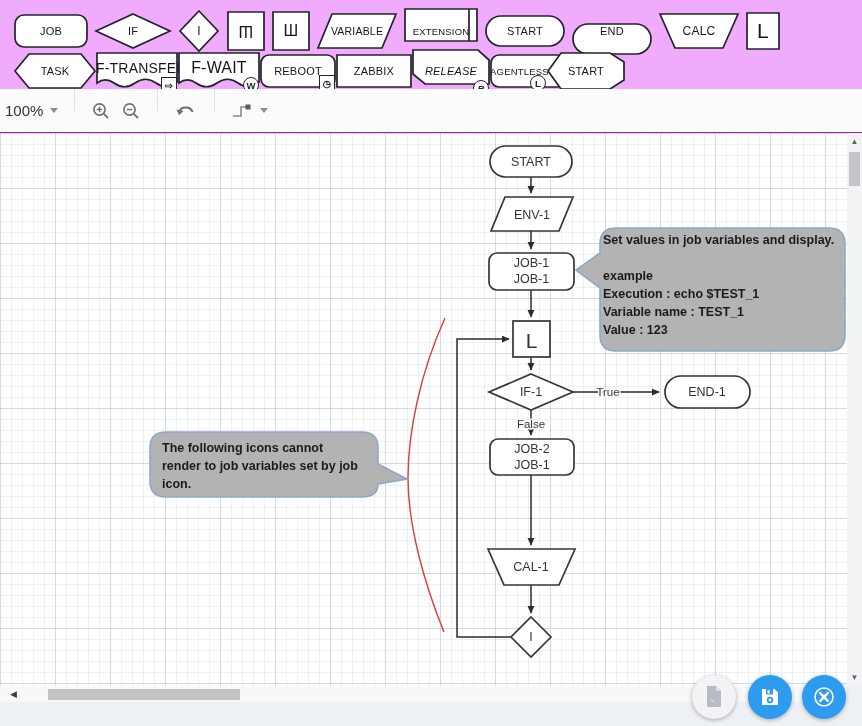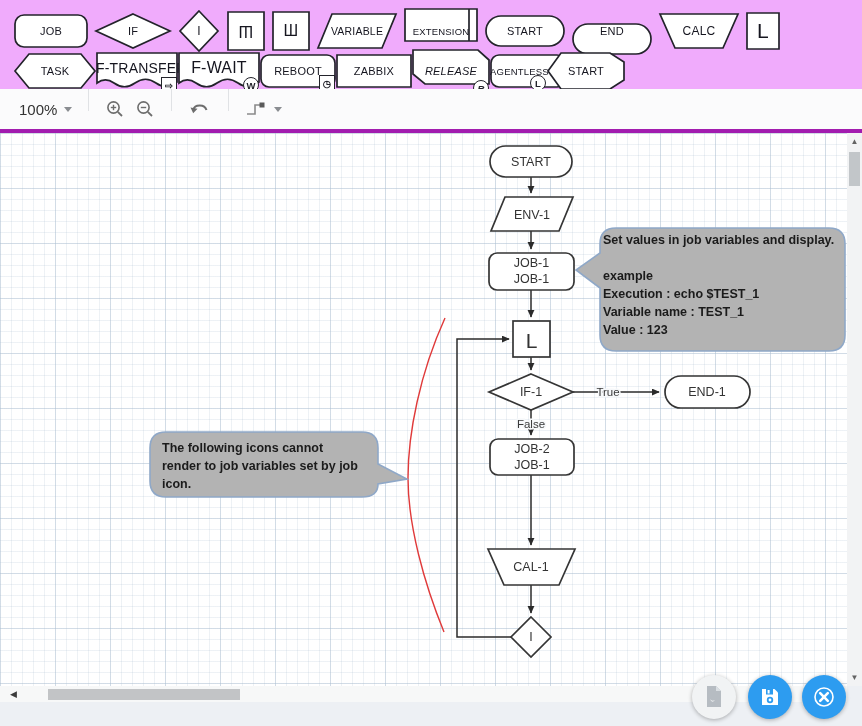--- a/index.html
+++ b/index.html
@@ -17,22 +17,22 @@
   .pal-label { position:absolute; left:0; right:0; top:50%; transform:translateY(-50%);
                text-align:center; color:#15151f; letter-spacing:.2px; white-space:nowrap; }
   .pal-label.flip { transform:translateY(-50%) scaleY(-1); }
   .pal-label.doc-label { top:42%; }
   .pal-badge { position:absolute; right:1px; bottom:-3px; width:16px; height:16px;
                background:#fff; border:1.6px solid #23232b; display:flex; align-items:center;
                justify-content:center; font-size:9.5px; font-weight:bold; color:#23232b; z-index:2; }
   .pal-badge.circle { border-radius:50%; }
 
   
-  .toolbar2 { width:862px; height:44px; background:#fbfbfc; border-bottom:4px solid #a21caf;
-              display:flex; padding-left:14px; }
+  .toolbar2 { width:862px; height:44px; background:#fbfbfc; border-bottom:1px solid #a21caf;
+              display:flex; }
   .tb-sep { width:1px; height:22px; background:#e0e2e5; margin:0 11px; }
   .tb-btn { display:flex; align-items:center; gap:4px; color:#3a3a3a; cursor:pointer;
             padding:4px 5px; border-radius:3px; }
   .zoom-text { font-size:15px; color:#333; }
   .caret { width:0; height:0; border-left:4px solid transparent; border-right:4px solid transparent;
            border-top:5px solid #8a8d91; margin-left:3px; }
   .tb-icon { display:block; }
 
   
   .workspace { position:relative; width:862px; height:553px; background:#fff; }

